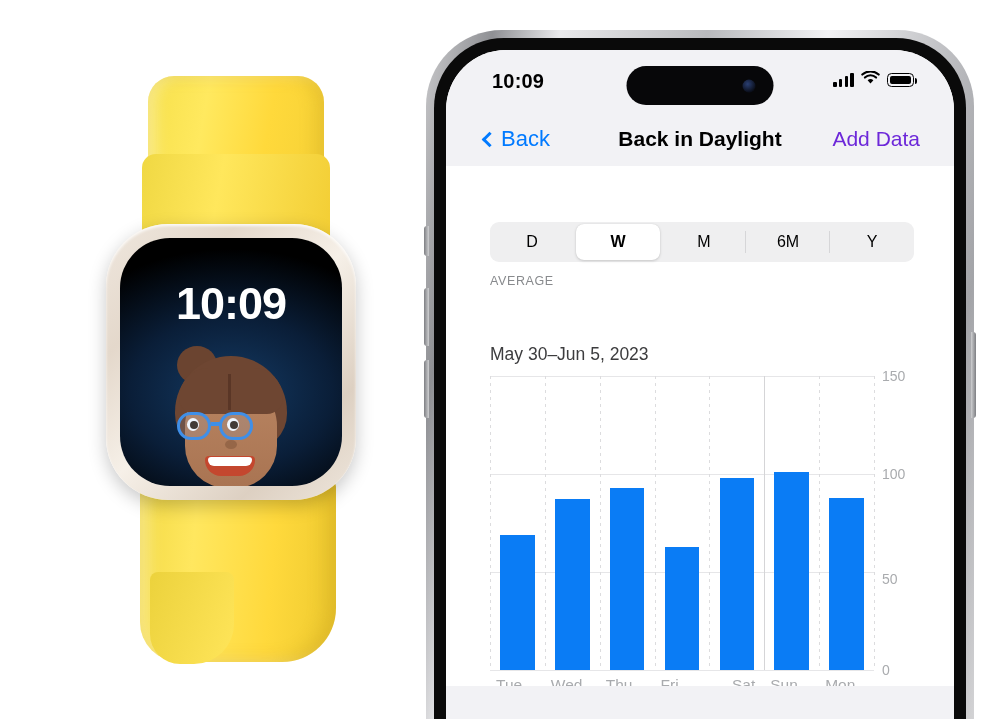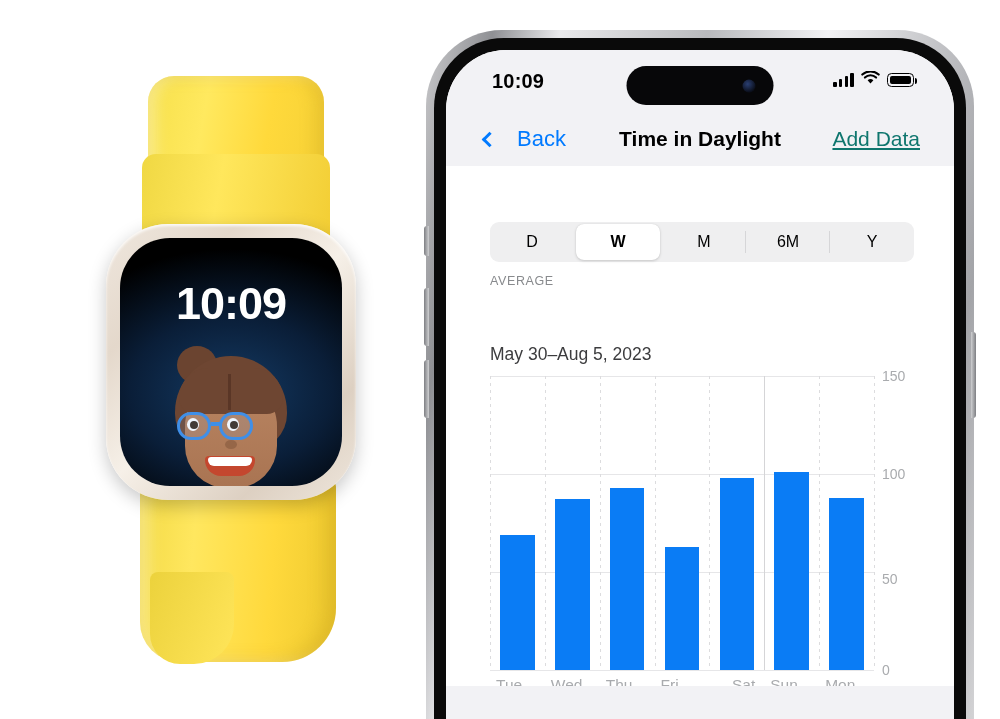--- a/index.html
+++ b/index.html
@@ -121,26 +121,26 @@
   .sig i{ width:3.6px; background:#000; border-radius:1px; display:block; }
   .batt{ width:27px; height:14px; border:1.6px solid #000; border-radius:4.5px; position:relative;
          padding:1.6px; }
   .batt i{ display:block; width:100%; height:100%; background:#000; border-radius:2px; }
   .batt:after{ content:""; position:absolute; right:-4px; top:4px; width:2px; height:6px;
          background:#000; border-radius:0 2px 2px 0; }
 
   
   .navbar{ position:absolute; left:0; top:62px; width:508px; height:54px;
            background:#f2f2f5; display:flex; align-items:center; }
-  .nav-back{ position:absolute; left:38px; display:flex; align-items:center; gap:20px;
+  .nav-back{ position:absolute; left:38px; display:flex; align-items:center; gap:4px;
              color:#007aff; font-size:22px; }
   .chev{ width:11px; height:11px; border-left:3px solid #007aff; border-bottom:3px solid #007aff;
          transform:rotate(45deg); margin-right:2px; }
   .nav-title{ width:100%; text-align:center; font-size:21px; font-weight:700; color:#000; }
-  .nav-add{ position:absolute; right:34px; color:#0f766e; font-size:21px;text-decoration:underline; }
+  .nav-add{ position:absolute; right:34px; color:#6d28d9; font-size:21px; }
 
   .content{ position:absolute; left:0; top:116px; width:508px; height:540px; background:#fff; }
 
   
   .seg{ position:absolute; left:44px; top:56px; width:424px; height:40px;
         background:#efeff0; border-radius:9px; display:flex; }
   .seg-item{ flex:1; display:flex; align-items:center; justify-content:center;
         font-size:16px; color:#000; position:relative; }
   .seg-item.sel{ background:#fff; border-radius:8px; font-weight:600;
         box-shadow:0 1px 3px rgba(0,0,0,.16), 0 0 1px rgba(0,0,0,.12); margin:2px; }
@@ -232,21 +232,21 @@
               <i></i>
             </span>
         </div>
       </div>
 
       <div class="navbar">
         <div class="nav-back">
           <span class="chev"></span>
           <span>Back</span>
         </div>
-        <div class="nav-title">Time in Daylight</div>
+        <div class="nav-title">Back in Daylight</div>
         <div class="nav-add">Add Data</div>
       </div>
 
       <div class="content">
 
         <div class="seg">
           <div class="seg-item">
             <span>D</span>
           </div>
           <div class="seg-item sel">
@@ -259,21 +259,21 @@
           <div class="seg-item">
             <span>6M</span>
             <span class="seg-div"></span>
           </div>
           <div class="seg-item">
             <span>Y</span>
           </div>
         </div>
 
         <div class="avg-label">AVERAGE</div>
-        <div class="range">May 30–Aug 5, 2023</div>
+        <div class="range">May 30–Jun 5, 2023</div>
 
         <div class="chart">
           <div class="plot">
             <div id="gridlines">
                 <div class="hline" style="top: 294px;"></div>
                 <div class="hline" style="top: 196px;"></div>
                 <div class="hline" style="top: 98px;"></div>
                 <div class="hline" style="top: 0px;"></div>
               </div>
             <div id="vlines">

